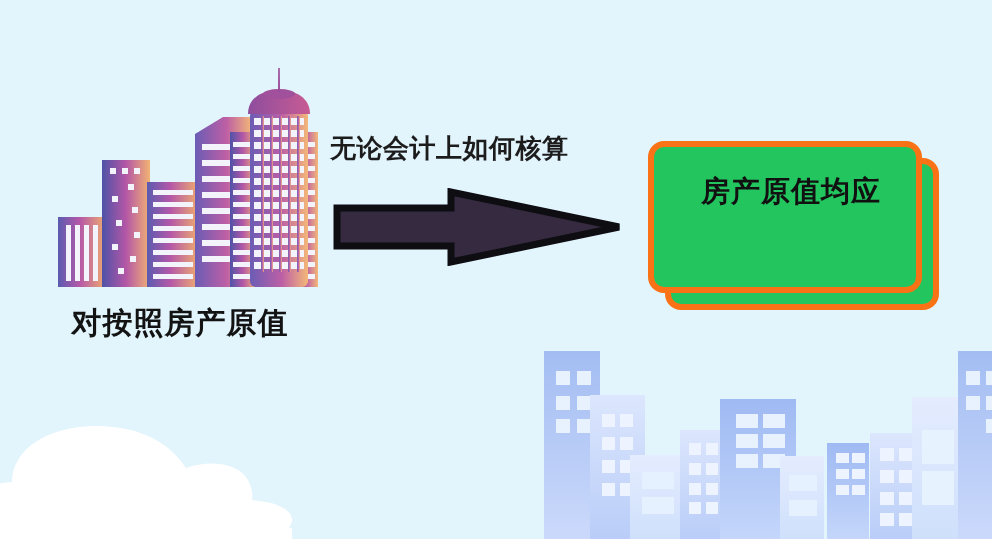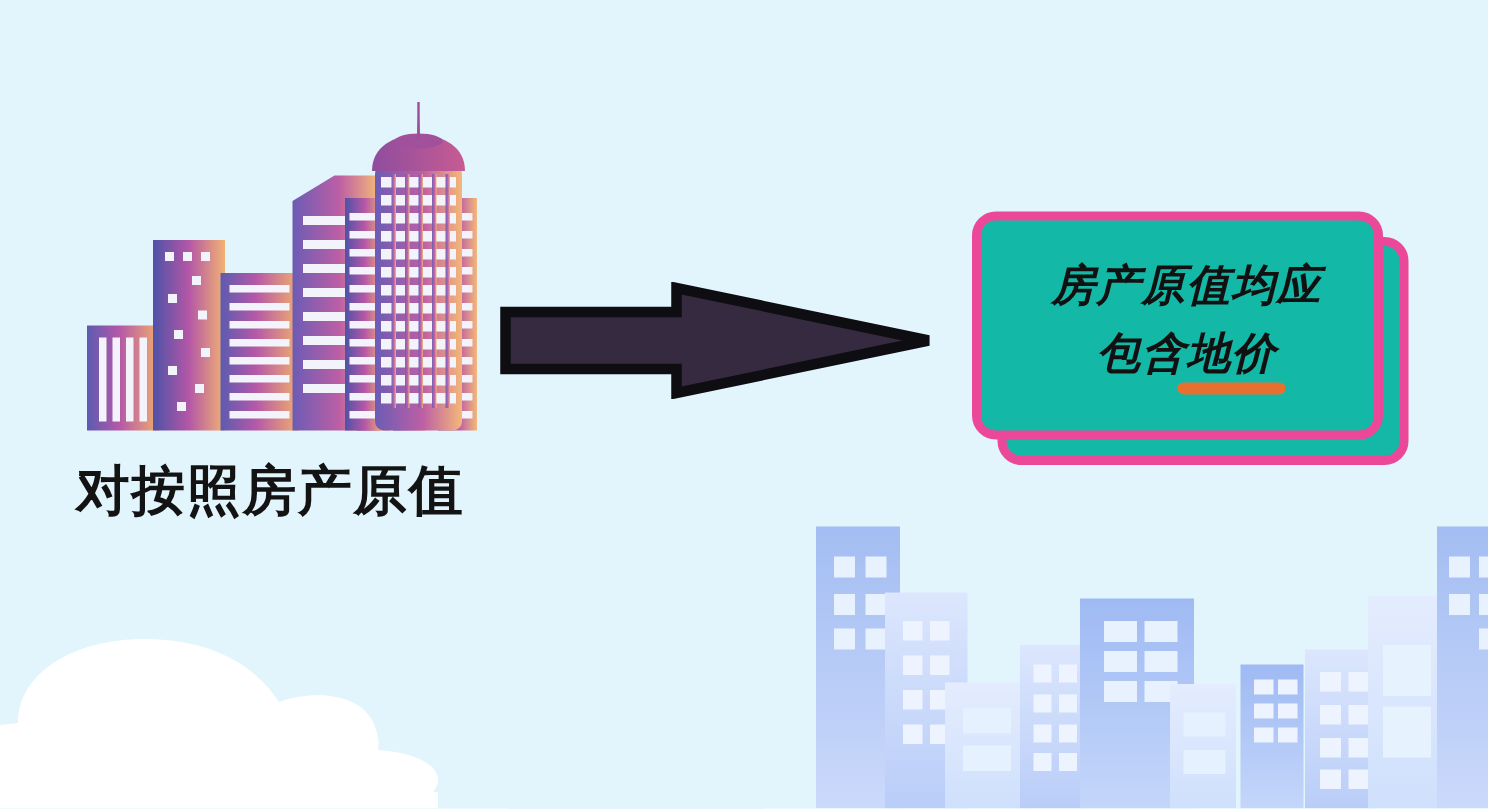--- a/index.html
+++ b/index.html
@@ -66,44 +66,43 @@
     letter-spacing: 0.5px;
     white-space: nowrap;
   }
 
   
   #left-caption {
     left: 20px;
     top: 303px;
     width: 320px;
     text-align: center;
-    font-size: 36px;
+    font-size: 30px;
     font-weight: bold;
     color: #131313;
     line-height: 1.32;
     letter-spacing: 1px;
   }
   #left-caption .cap-line {
     display: block;
   }
 
   
   #conclusion-card-group {
     left: 645px;
     top: 138px;
     width: 300px;
     height: 172px;
   }
   .card-shell {
     position: absolute;
-    border: 6px solid #ec4899;
+    border: 6px solid #f97316;
     border-radius: 16px;
     box-sizing: border-box;
-    background: #14b8a6;
-    font-style: italic;
+    background: #22c55e;
   }
   #card-back {
     left: 20px;
     top: 20px;
     width: 274px;
     height: 152px;
   }
   #card-front {
     left: 3px;
     top: 3px;
@@ -390,30 +389,28 @@
       <rect x="238.2" y="6" width="1.6" height="24" fill="#9c4e9b"></rect>
     </svg>
   </div>
 
   <div class="layer" id="flow-arrow">
     <svg width="290" height="78" viewBox="0 0 290 78" xmlns="http://www.w3.org/2000/svg">
       <path d="M4 20 L118 20 L118 4 L286 39 L118 74 L118 58 L4 58 Z" fill="#352a3f" stroke="#0d0d12" stroke-width="7" stroke-linejoin="miter"></path>
     </svg>
   </div>
 
+  <div class="layer" id="arrow-caption">无论会计上如何核算</div>
 
   <div class="layer" id="left-caption">
     <span class="cap-line">对按照房产原值</span>
   </div>
 
   <div class="layer" id="conclusion-card-group">
     <div class="card-shell" id="card-back"></div>
     <div class="card-shell" id="card-front">
       <div id="card-text">
         <span class="card-line">房产原值均应</span>
-        <span class="card-line">
-          <span>包含</span><span class="highlight-word">地价</span>
-        </span>
       </div>
     </div>
   </div>
 
 </div>
 
 </body></html>

